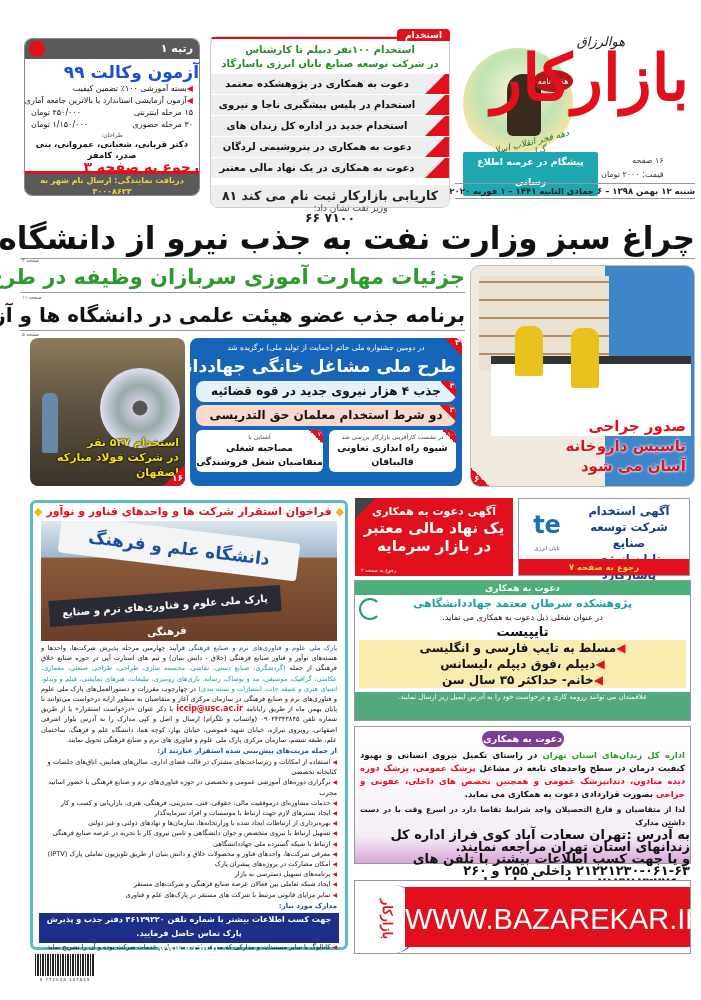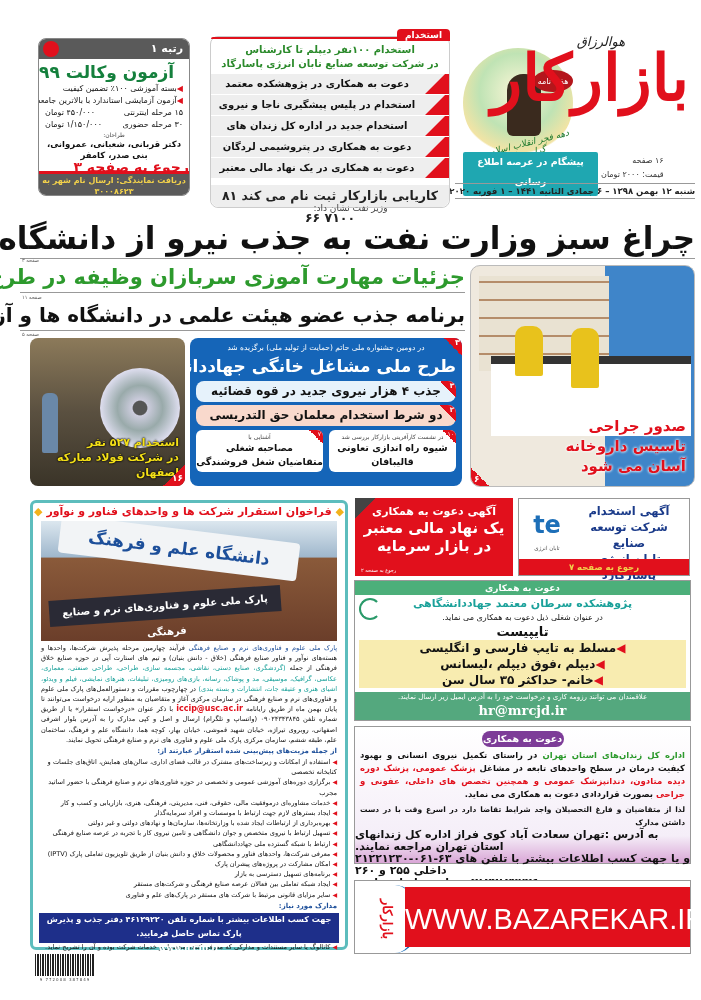--- a/index.html
+++ b/index.html
@@ -20,24 +20,24 @@
 
 #jobs{left:210px;top:36px;width:240px;height:172px;border:1px solid #ccc;border-radius:8px;background:#fff}
 .jobs-tag{position:absolute;right:-1px;top:-8px;background:#e1101c;color:#fff;font-size:9px;font-weight:bold;padding:1px 8px;border-radius:4px 4px 0 0}
 .jobs-topline{position:absolute;left:0;right:0;top:0;height:2px;background:#e1101c;border-radius:8px 8px 0 0}
 .jobs-lead{position:absolute;left:6px;right:6px;top:6px;text-align:center;font-size:10px;font-weight:bold;color:#2b8a2b;line-height:14px}
 .jobs-list{position:absolute;left:0;right:0;top:37px}
 .jobs-row{height:20px;margin-bottom:1px;background:#eee;position:relative;font-size:10px;font-weight:bold;text-align:center;line-height:20px;padding-right:26px;cursor:pointer}
 .jobs-row::before{content:"";position:absolute;right:0;top:0;width:24px;height:20px;background:linear-gradient(135deg,transparent 45%,#e1101c 46%)}
 .jobs-cta{position:absolute;left:0;right:0;bottom:0;height:22px;background:#eee;border-radius:0 0 8px 8px;font-size:12.5px;font-weight:bold;text-align:center;line-height:22px;color:#222}
 
-#exam{left:38px;top:38px;width:152px;height:158px;border:1px solid #888;border-radius:8px;overflow:hidden;background:#fff}
+#exam{left:24px;top:38px;width:176px;height:158px;border:1px solid #888;border-radius:8px;overflow:hidden;background:#fff}
 .exam-head{height:20px;background:#5a5a5a;color:#fff;font-size:11px;font-weight:bold;padding-right:6px;line-height:20px;position:relative}
 .exam-logo{position:absolute;left:4px;top:2px;width:16px;height:16px;border-radius:50%;background:#e1101c}
-.exam-title{text-align:left;font-size:17px;font-weight:bold;color:#15803d;line-height:22px;margin-top:2px}
+.exam-title{text-align:right;font-size:17px;font-weight:bold;color:#1d4ed8;line-height:22px;margin-top:2px}
 .exam-line{font-size:8px;padding:0 6px;line-height:12px;white-space:nowrap}
 .exam-line .tri{color:#e1101c}
 .exam-price{display:flex;justify-content:space-between;font-size:8px;padding:0 6px;line-height:12px}
 .exam-designers-lbl{text-align:center;font-size:6px;color:#444;line-height:8px}
 .exam-designers{text-align:center;font-size:8.5px;font-weight:bold;line-height:11px}
 .exam-ref{text-align:right;font-size:14px;font-weight:bold;color:#e1101c;line-height:12px}
 .exam-foot{position:absolute;left:0;right:0;bottom:0;height:24px;background:#5a5a5a;color:#f2d14b;font-size:8px;font-weight:bold;text-align:center;line-height:11px;padding-top:1px;border-top:3px solid #e1101c}
 
 #kicker{left:0;top:203px;width:701px;text-align:center;font-size:9px;color:#444}
 #main-head{left:20px;top:218px;width:675px;text-align:center;font-size:31px;font-weight:bold;letter-spacing:-1px;line-height:40px;border-bottom:1px solid #999;white-space:nowrap}
@@ -89,21 +89,21 @@
 .ac-req span.tri{color:#e1101c}
 .ac-foot{position:absolute;left:0;right:0;bottom:0;height:28px;background:#54a87e;color:#fff;text-align:center}
 .ac-foot .n{font-size:7px;line-height:11px}
 .ac-foot .e{font-size:13px;font-weight:bold;font-family:"DejaVu Serif",serif;line-height:16px}
 
 #ad-prison{left:354px;top:726px;width:337px;height:138px;border:1px solid #999;background:linear-gradient(180deg,#fff 0%,#f5eef8 80%,#d9a6d6 100%)}
 .ap-badge{margin:4px auto 2px;width:82px;height:16px;background:#7d3c98;border-radius:8px;color:#fff;font-size:9.5px;font-weight:bold;text-align:center;line-height:16px}
 .ap-body{font-size:8.5px;font-weight:bold;line-height:13px;padding:0 5px;text-align:justify}
 .ap-body .g{color:#2d9a2d}
 .ap-body .r{color:#e1101c}
-.ap-c{text-align:left;font-size:11px;line-height:12px;font-weight:bold}
+.ap-c{text-align:right;font-size:13px;line-height:12px;font-weight:bold}
 
 #banner{left:354px;top:880px;width:337px;height:74px;border:1px solid #999;background:#fff}
 .bn-red{position:absolute;right:0;top:6px;bottom:6px;left:50px;background:#e1101c;color:#fff;font-size:29px;font-family:"Liberation Sans",sans-serif;line-height:64px;text-align:center;direction:ltr;letter-spacing:0}
 .bn-arc{position:absolute;left:40px;top:4px;width:20px;height:68px;border-right:3px solid #1d6fb8;border-radius:0 40px 40px 0}
 .bn-logo{position:absolute;left:4px;top:10px;width:36px;height:56px;color:#e1101c;font-weight:bold;font-size:13px;writing-mode:vertical-rl;text-align:center;font-family:"DejaVu Serif",serif}
 
 #park{left:30px;top:500px;width:318px;height:450px;border:3px solid #5dbdbd;border-radius:6px;background:#fff}
 .park-title{text-align:center;font-size:11px;font-weight:bold;color:#e1101c;line-height:18px}
 .park-title .d{color:#f2b21c}
 .park-photo{margin:0 8px;height:120px;background:linear-gradient(180deg,#dce7ef 0%,#9fb7cc 30%,#8a5a3a 31%,#6b3e2a 100%);position:relative;overflow:hidden}
@@ -268,21 +268,20 @@
   <div class="ac-head">دعوت به همکاری</div>
   <div class="ac-logo"></div>
   <div class="ac-org">پژوهشکده سرطان معتمد جهاددانشگاهی</div>
   <div class="ac-sub">در عنوان شغلی ذیل دعوت به همکاری می نماید.</div>
   <div class="ac-role">تایپیست</div>
   <div class="ac-req"><span class="tri">◀</span><span>مسلط به تایپ فارسی و انگلیسی</span></div>
   <div class="ac-req"><span class="tri">◀</span><span>دیپلم ،فوق دیپلم ،لیسانس</span></div>
   <div class="ac-req"><span class="tri">◀</span><span>خانم- حداکثر ۳۵ سال سن</span></div>
   <div class="ac-foot">
     <div class="n">علاقمندان می توانند رزومه کاری و درخواست خود را به آدرس ایمیل زیر ارسال نمایند.</div>
-    <div class="e">hr@mrcjd.ir</div>
   </div>
 </div>
 
 <div id="ad-prison" class="abs">
   <div class="ap-badge">دعوت به همکاری</div>
   <div class="ap-body"><span class="g">اداره کل زندان‌های استان تهران</span><span> در راستای تکمیل نیروی انسانی و بهبود کیفیت درمان در سطح واحدهای تابعه در مشاغل </span><span class="r">پزشک عمومی، پزشک دوره دیده متادون، دندانپزشک عمومی و همچنین تخصص های داخلی، عفونی و جراحی</span><span> بصورت قراردادی دعوت به همکاری می نماید.</span></div>
   <div class="ap-body" style="font-size:7.5px;margin-top:2px">لذا از متقاضیان و فارغ التحصیلان واجد شرایط تقاضا دارد در اسرع وقت با در دست داشتن مدارک</div>
   <div class="ap-c">به آدرس :تهران سعادت آباد کوی فراز اداره کل زندانهای استان تهران مراجعه نمایند.</div>
   <div class="ap-c">و یا جهت کسب اطلاعات بیشتر با تلفن های ۶۳-۰۶۱-۲۱۲۲۱۲۳۰ داخلی ۲۵۵ و ۲۶۰</div>
   <div class="ap-c">و ۰۲۱۲۲۱۲۴۷۲۶ تماس حاصل نمایند.</div>

